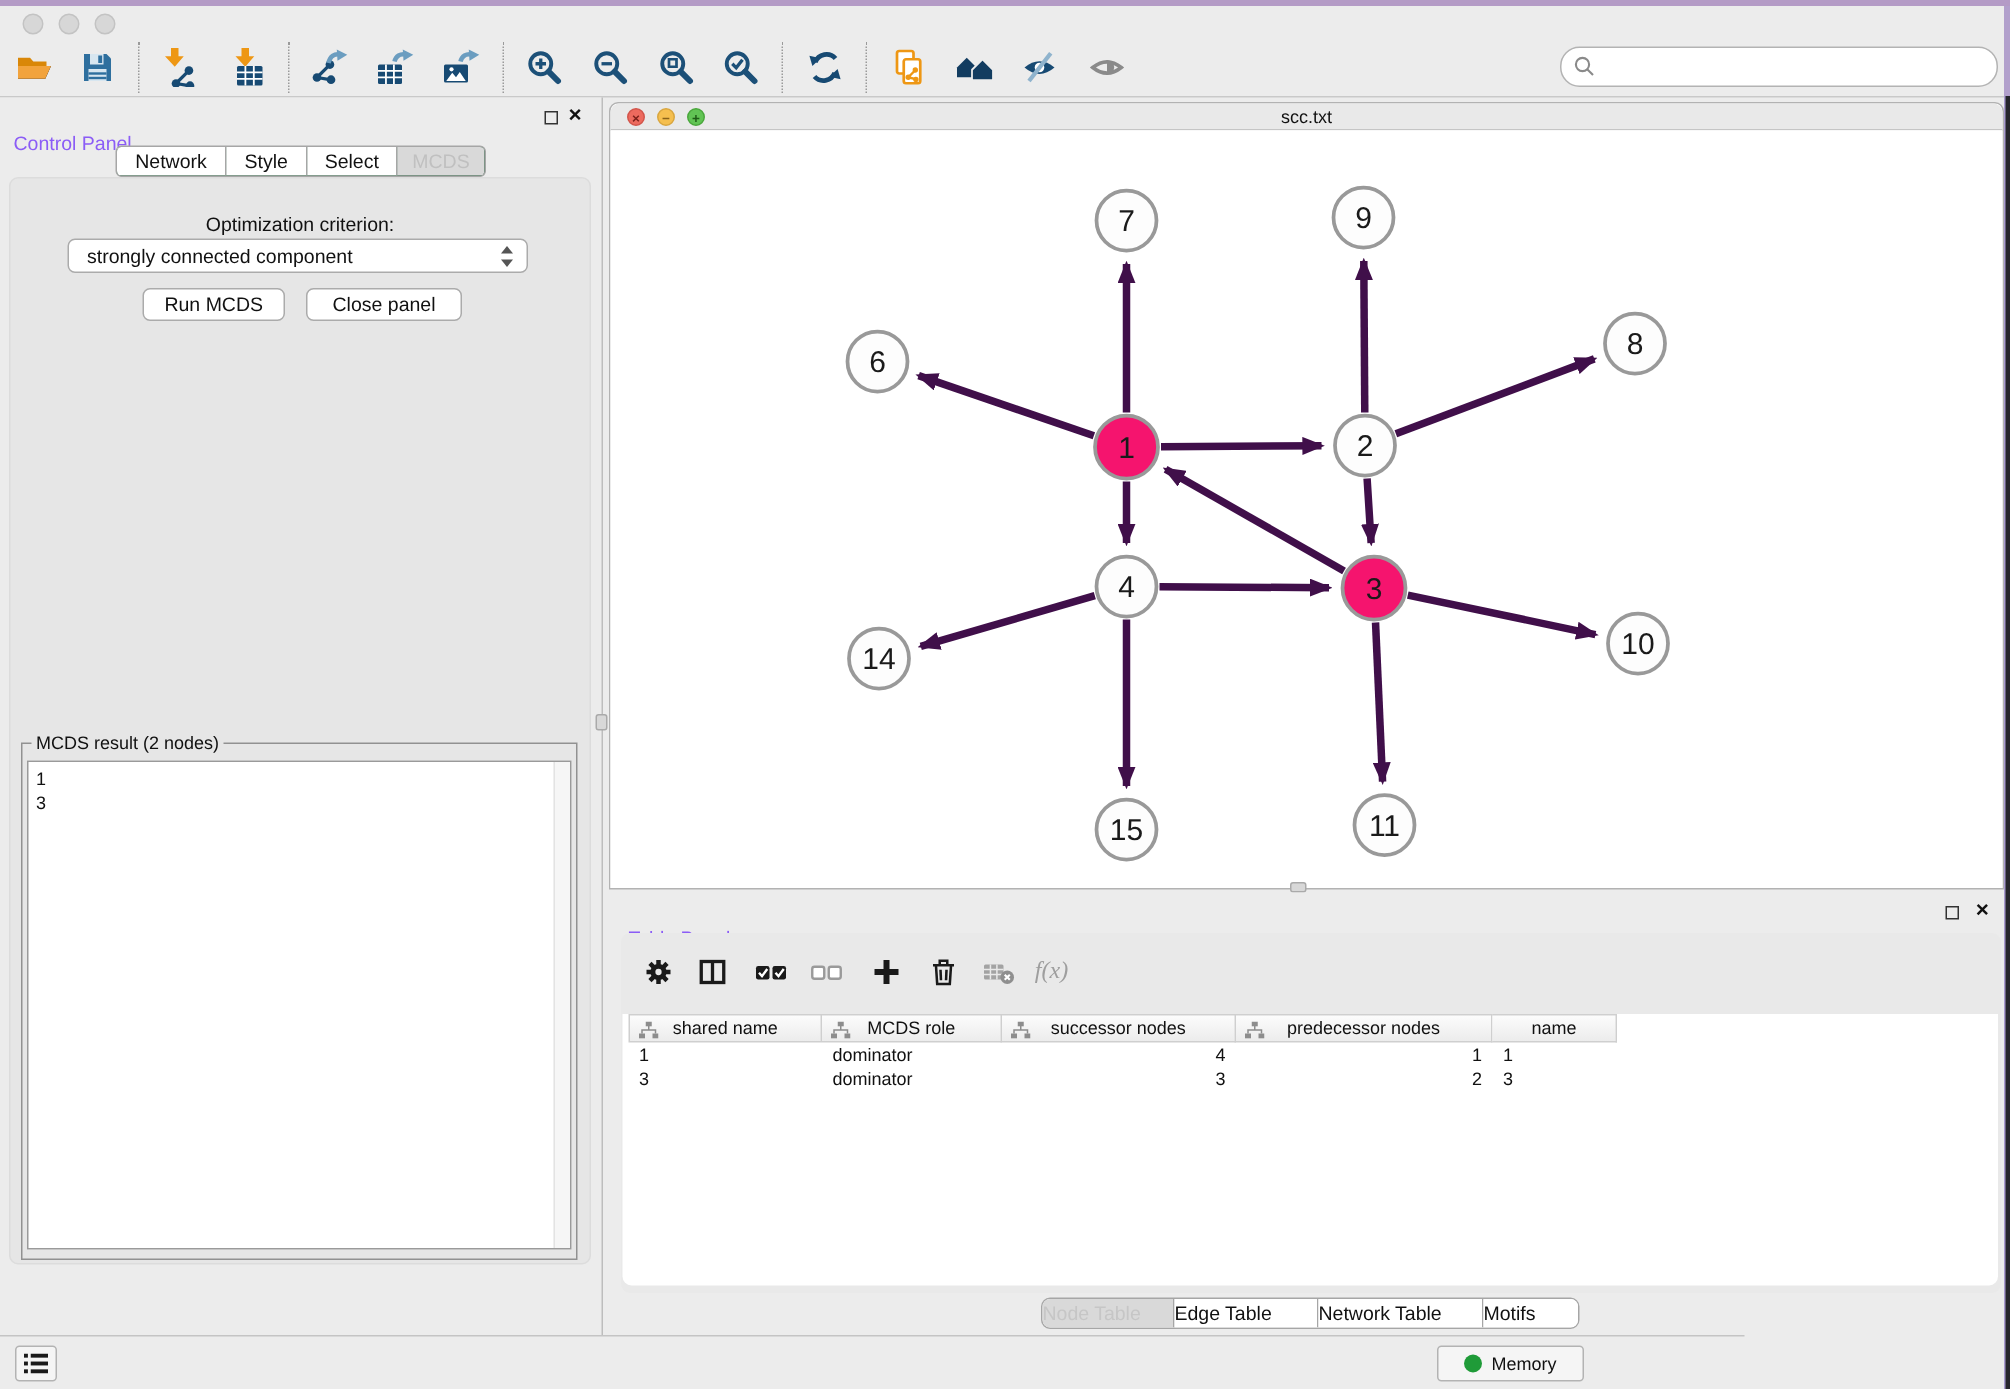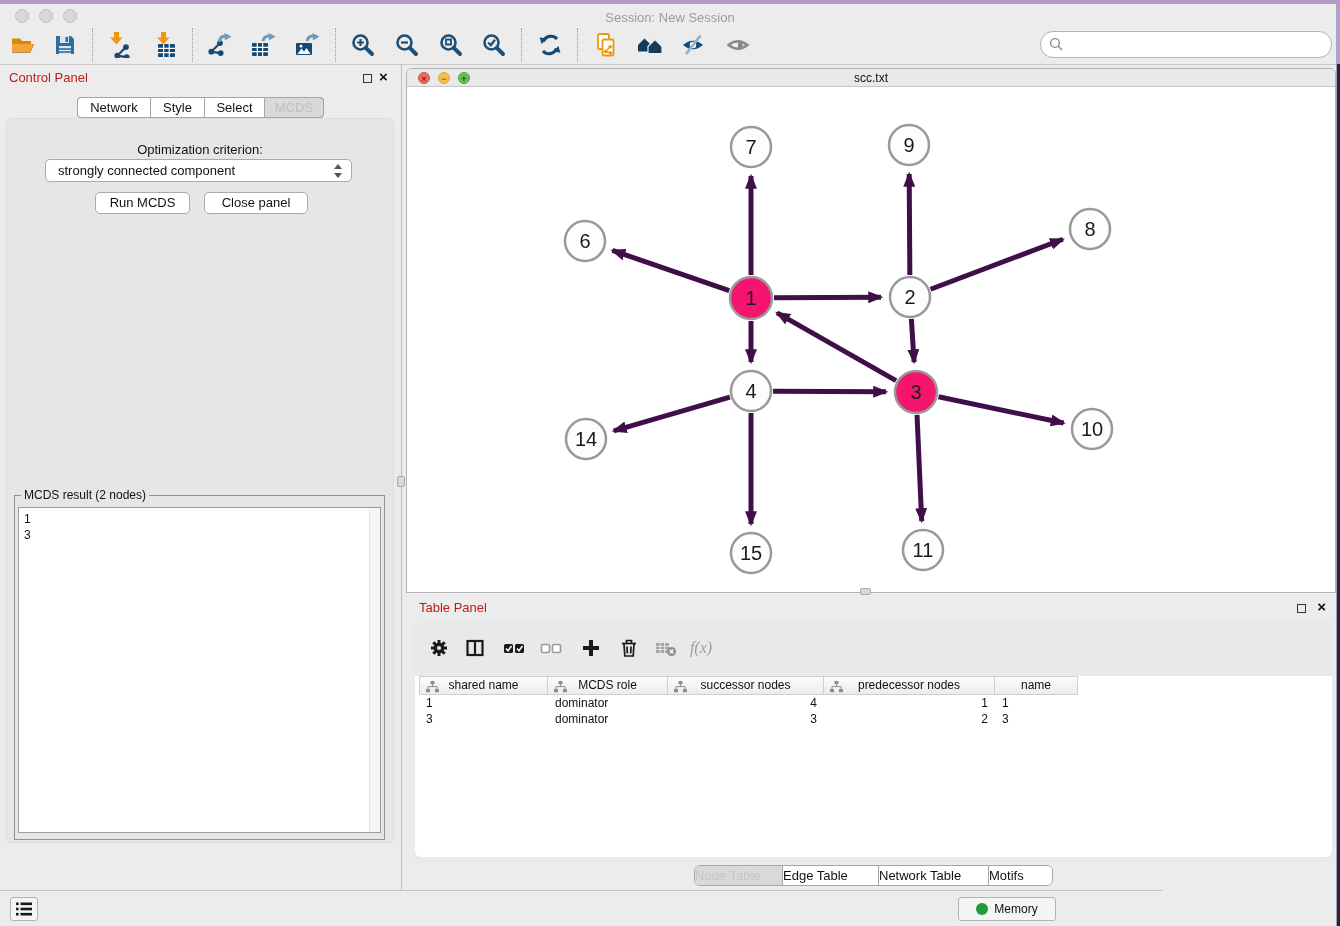--- a/index.html
+++ b/index.html
@@ -22,21 +22,21 @@
   #search-box { position:absolute; left:1040px; top:4px; width:292px; height:27px; background:#fff; border:1px solid #b3b3b3; border-radius:13px; display:flex; align-items:center; padding-left:8px; }
   #search-input { border:none; outline:none; flex:1; font-size:13px; background:transparent; margin-left:5px; height:20px; }
 
   
   #vsplit { left:401px; top:65px; width:1px; bottom:36px; background:#bdbdbd; }
   .split-handle { background:#d8d8d8; border:1px solid #aaa; border-radius:2px; }
 
   
   #control-panel { left:0; top:65px; width:401px; bottom:36px; background:#ececec; }
   .panel-head { position:absolute; left:0; top:0; width:100%; height:28px; }
-  .panel-title { position:absolute; left:9px; top:5px; font-size:13px; color:#b91c1c; }
+  .panel-title { position:absolute; left:9px; top:23px; font-size:13px; color:#8b5cf6; }
   .float-btn { position:absolute; top:9px; width:9px; height:9px; border:1.4px solid #333; }
   .close-btn { position:absolute; top:3px; font-size:15px; font-weight:bold; color:#111; line-height:18px; }
   #cp-tabs { position:absolute; left:77px; top:32px; height:21px; display:flex; border:1px solid #a6a6a6; border-radius:4px; overflow:hidden; background:#14532d; }
   .cp-tab { height:100%; line-height:19px; text-align:center; font-size:13px; color:#111; background:#fff; border-right:1px solid #a6a6a6; }
   .cp-tab:last-child { border-right:none; }
   .cp-tab.disabled { background:#d9d9d9; color:#c0c0c0; }
   #cp-body { position:absolute; left:6px; right:7px; top:53px; bottom:47px; background:#e6e6e6; border-radius:6px; border:1px solid #dcdcdc; }
   #opt-label { position:absolute; top:23px; width:100%; text-align:center; font-size:13px; color:#111; }
   #opt-select { position:absolute; left:38px; right:41px; top:40px; height:23px; background:#fff; border:1px solid #ababab; border-radius:5px; font-size:13px; color:#111; display:flex; align-items:center; padding-left:12px; }
   .updown { position:absolute; right:7px; top:3px; width:12px; height:16px; }
@@ -82,21 +82,20 @@
   #mem-dot { width:12px; height:12px; border-radius:50%; background:#1f9b38; }
 </style>
 </head>
 <body>
 
 <div id="top-strip" class="abs"></div>
 <div id="titlebar" class="abs">
   <div class="tl-dot abs" style="left:15px;"></div>
   <div class="tl-dot abs" style="left:39px;"></div>
   <div class="tl-dot abs" style="left:63px;"></div>
-  <div id="win-title" class="abs">Session: New Session</div>
 </div>
 
 <div id="toolbar" class="abs">
   <div class="tb-icon" style="left:9px">
     <svg width="26" height="26" viewBox="0 0 26 26">
         <path d="M2 6.5 L10 6.5 L12.2 9 L21 9 L21 12 L2 12 Z" fill="#d98708"></path>
         <path d="M2 20.5 L2 12 L24 12 L20.2 20.5 Z" fill="#f2a javascript33c"></path>
         <path d="M2 20.5 L2 12 L24 12 L20.2 20.5 Z" fill="#f2a33c"></path>
       </svg>
   </div>

